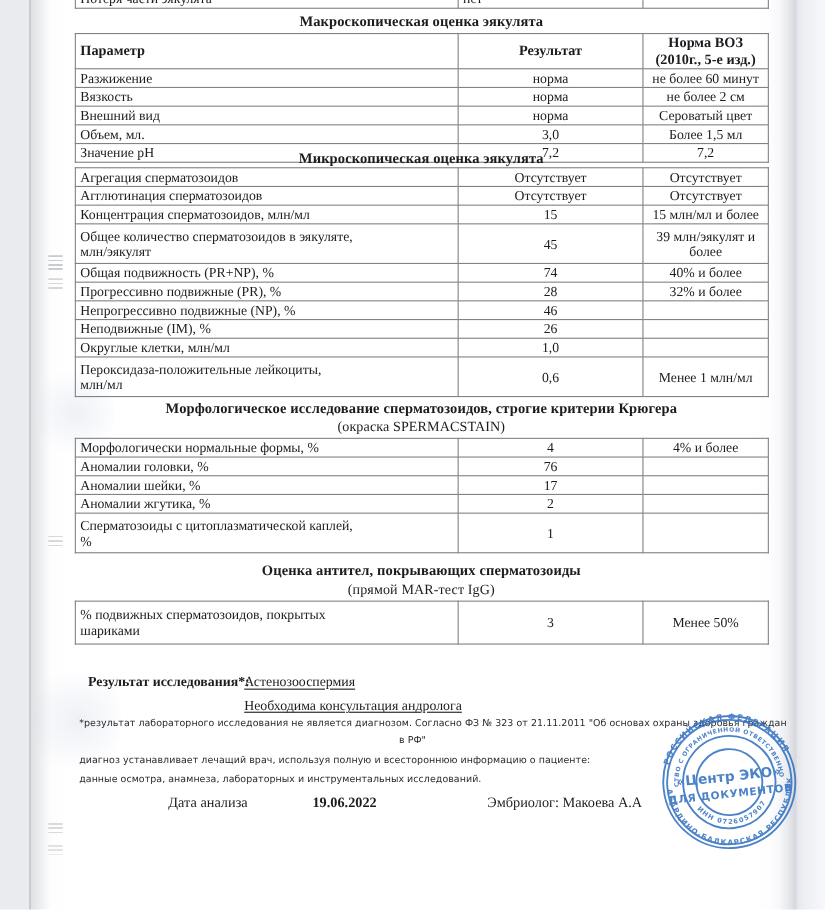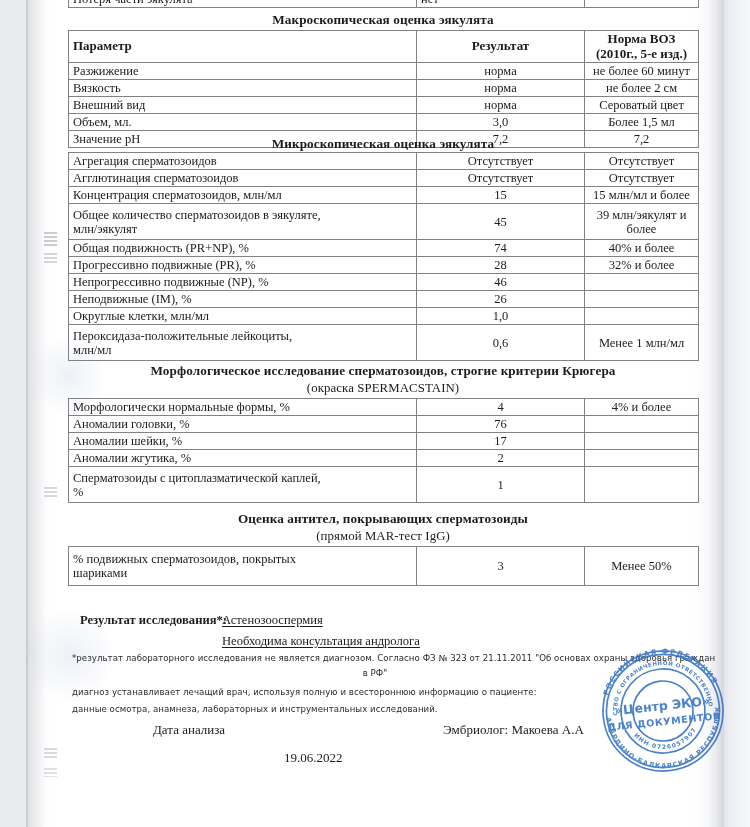--- a/index.html
+++ b/index.html
@@ -362,21 +362,21 @@
   <div class="concl-label" style="top:613px">Результат исследования*:</div>
   <div class="concl-val" style="top:613px">Астенозооспермия</div>
   <div class="concl-val" style="top:634px">Необходима консультация андролога</div>
 
   <div class="fine" style="left:72px; top:653px;">*результат лабораторного исследования не является диагнозом. Согласно ФЗ № 323 от 21.11.2011 "Об основах охраны здоровья граждан</div>
   <div class="fine" style="left:0; width:750px; text-align:center; top:668px;">в РФ"</div>
   <div class="fine" style="left:72px; top:687px;">диагноз устанавливает лечащий врач, используя полную и всестороннюю информацию о пациенте:</div>
   <div class="fine" style="left:72px; top:704px;">данные осмотра, анамнеза, лабораторных и инструментальных исследований.</div>
 
   <div class="sign" style="left:153px; top:722px;">Дата анализа</div>
-  <div class="sign" style="left:284px; top:750px;">19.06.2022</div>
+  <div class="sign" style="left:284px; top:722px;font-weight:bold;">19.06.2022</div>
   <div class="sign" style="left:443px; top:722px;">Эмбриолог: Макоева А.А</div>
 
   <div class="stamp">
     <svg width="142" height="142" viewBox="0 0 142 142" xmlns="http://www.w3.org/2000/svg">
       <defs>
         <path id="arcOuterTop" d="M 71,71 m -57,0 a 57,57 0 0 1 114,0" fill="none"></path>
         <path id="arcOuterBot" d="M 71,71 m -57,0 a 57,57 0 0 0 114,0" fill="none"></path>
         <path id="arcInnerTop" d="M 71,71 m -46,0 a 46,46 0 0 1 92,0" fill="none"></path>
         <path id="arcInnerBot" d="M 71,71 m -38,0 a 38,38 0 0 0 76,0" fill="none"></path>
       </defs>

